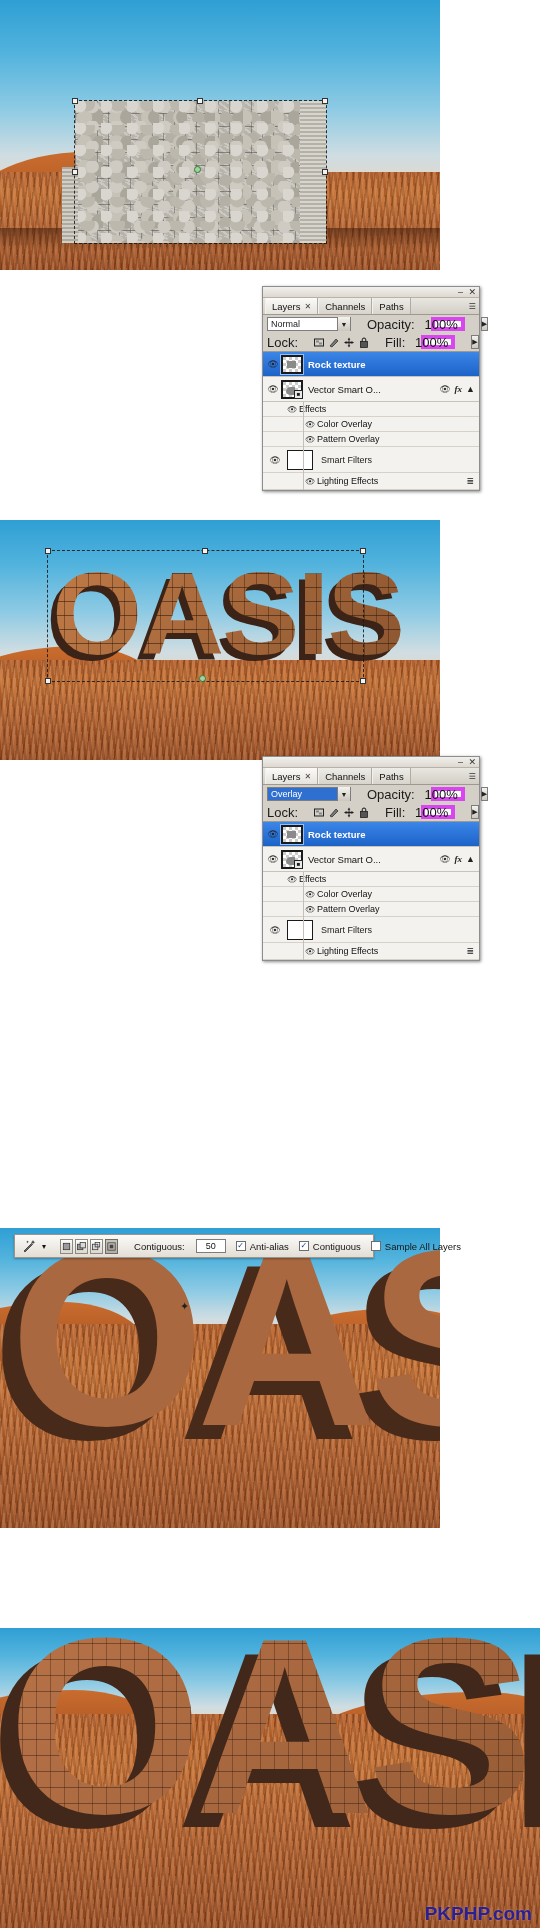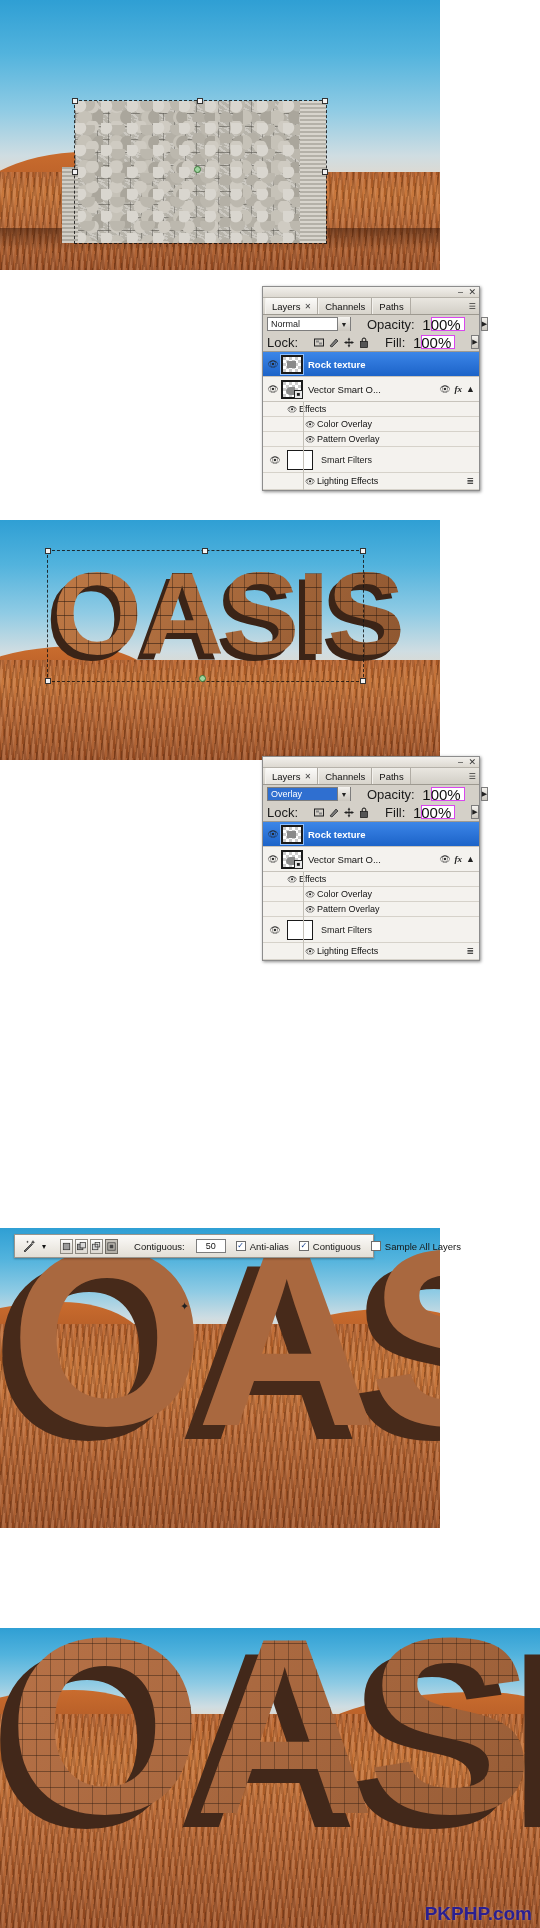--- a/index.html
+++ b/index.html
@@ -153,22 +153,22 @@
   }
   .ps-select.highlight {
     background: #2f6fd0;
     color: #ffffff;
   }
   .ps-label { font-size: 13px; color: #1b1b1b; white-space: nowrap; }
   .ps-field {
     height: 14px;
     min-width: 34px;
     background: #fff;
-    border: 1px solid #d946ef;
-    font-size: 15px;
+    border: 4px solid #d946ef;
+    font-size: 13px;
     display: flex; align-items: center; justify-content: flex-end;
     padding-right: 3px;
     color: #111;
   }
   .ps-spin {
     width: 13px; height: 14px;
     background: linear-gradient(to bottom, #f4f2ee, #cbc7bf);
     border: 1px solid #7d7d7d;
     display: flex; align-items: center; justify-content: center;
     font-size: 7px; color: #222;

